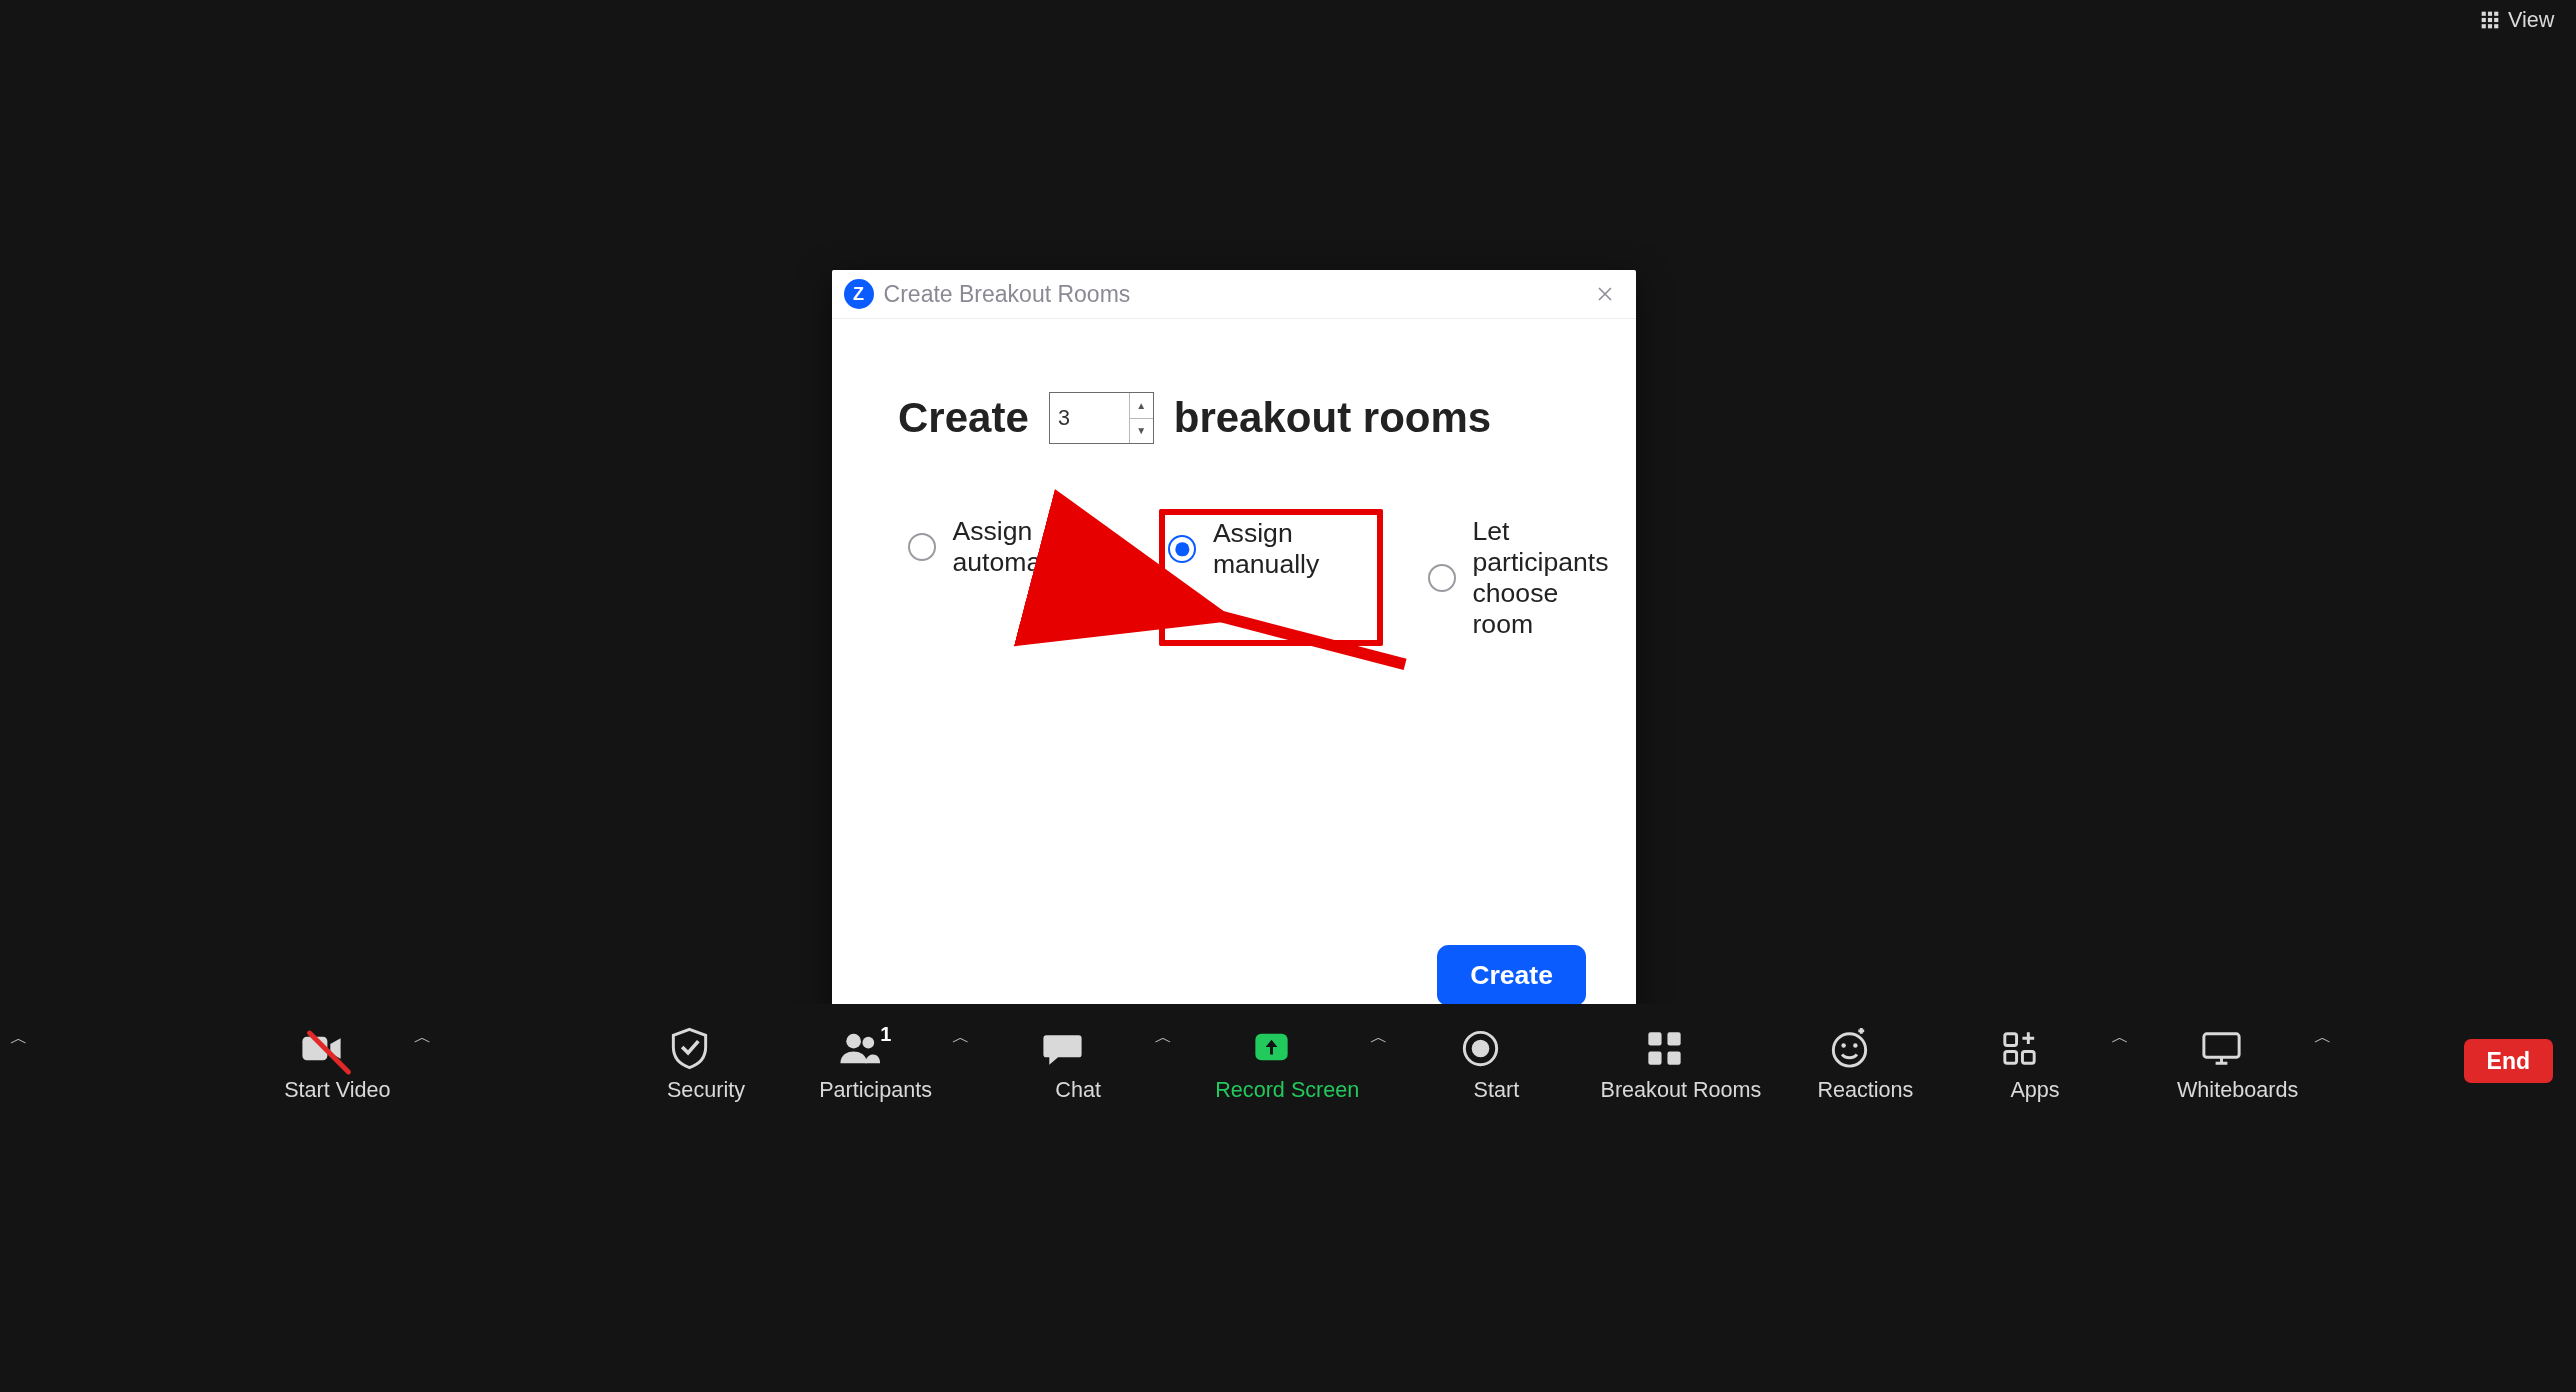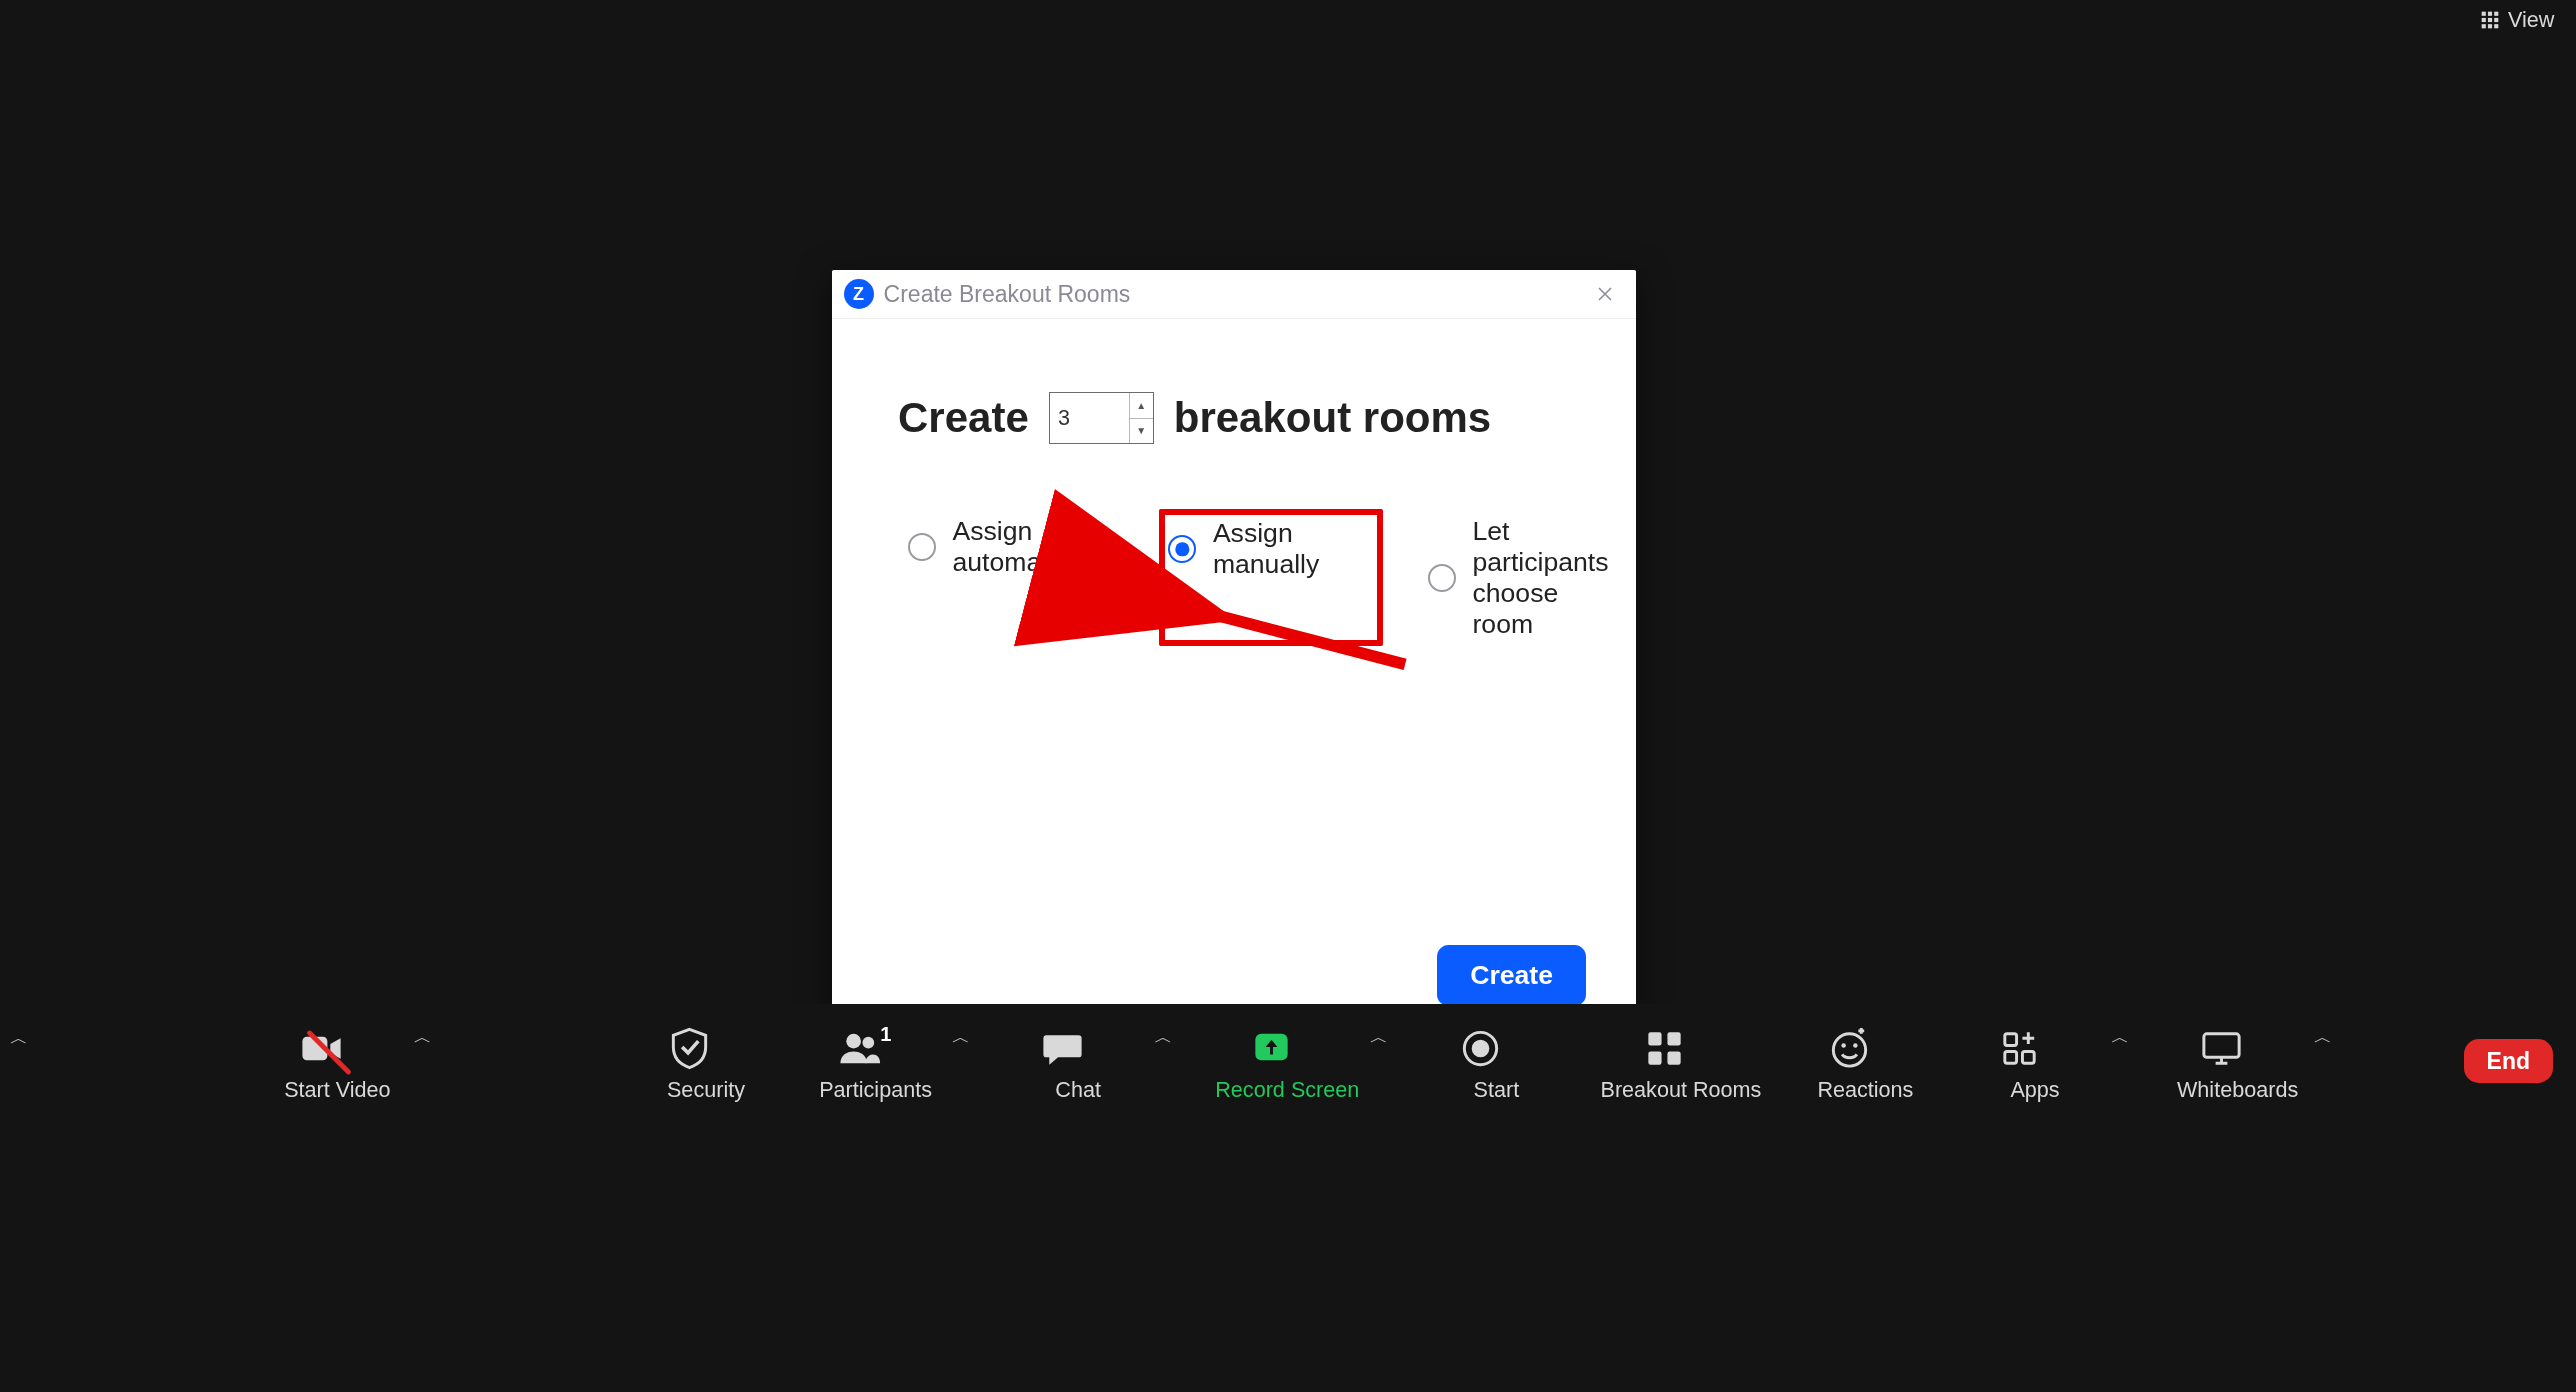--- a/index.html
+++ b/index.html
@@ -242,21 +242,21 @@
   }
   .toolbar .end-btn {
     position:absolute;
     right: 23px;
     bottom: 37px;
     background: #e02828;
     color:#fff;
     font-weight:700;
     font-size: 23px;
     border:none;
-    border-radius: 15px;
+    border-radius: 7px;
     padding: 8.3px 23px;
   }
 
   .pcount {
     position:absolute;
     top: -1.7px;
     right: -8.3px;
     color:#fff;
     font-size: 20px;
     font-weight:600;

